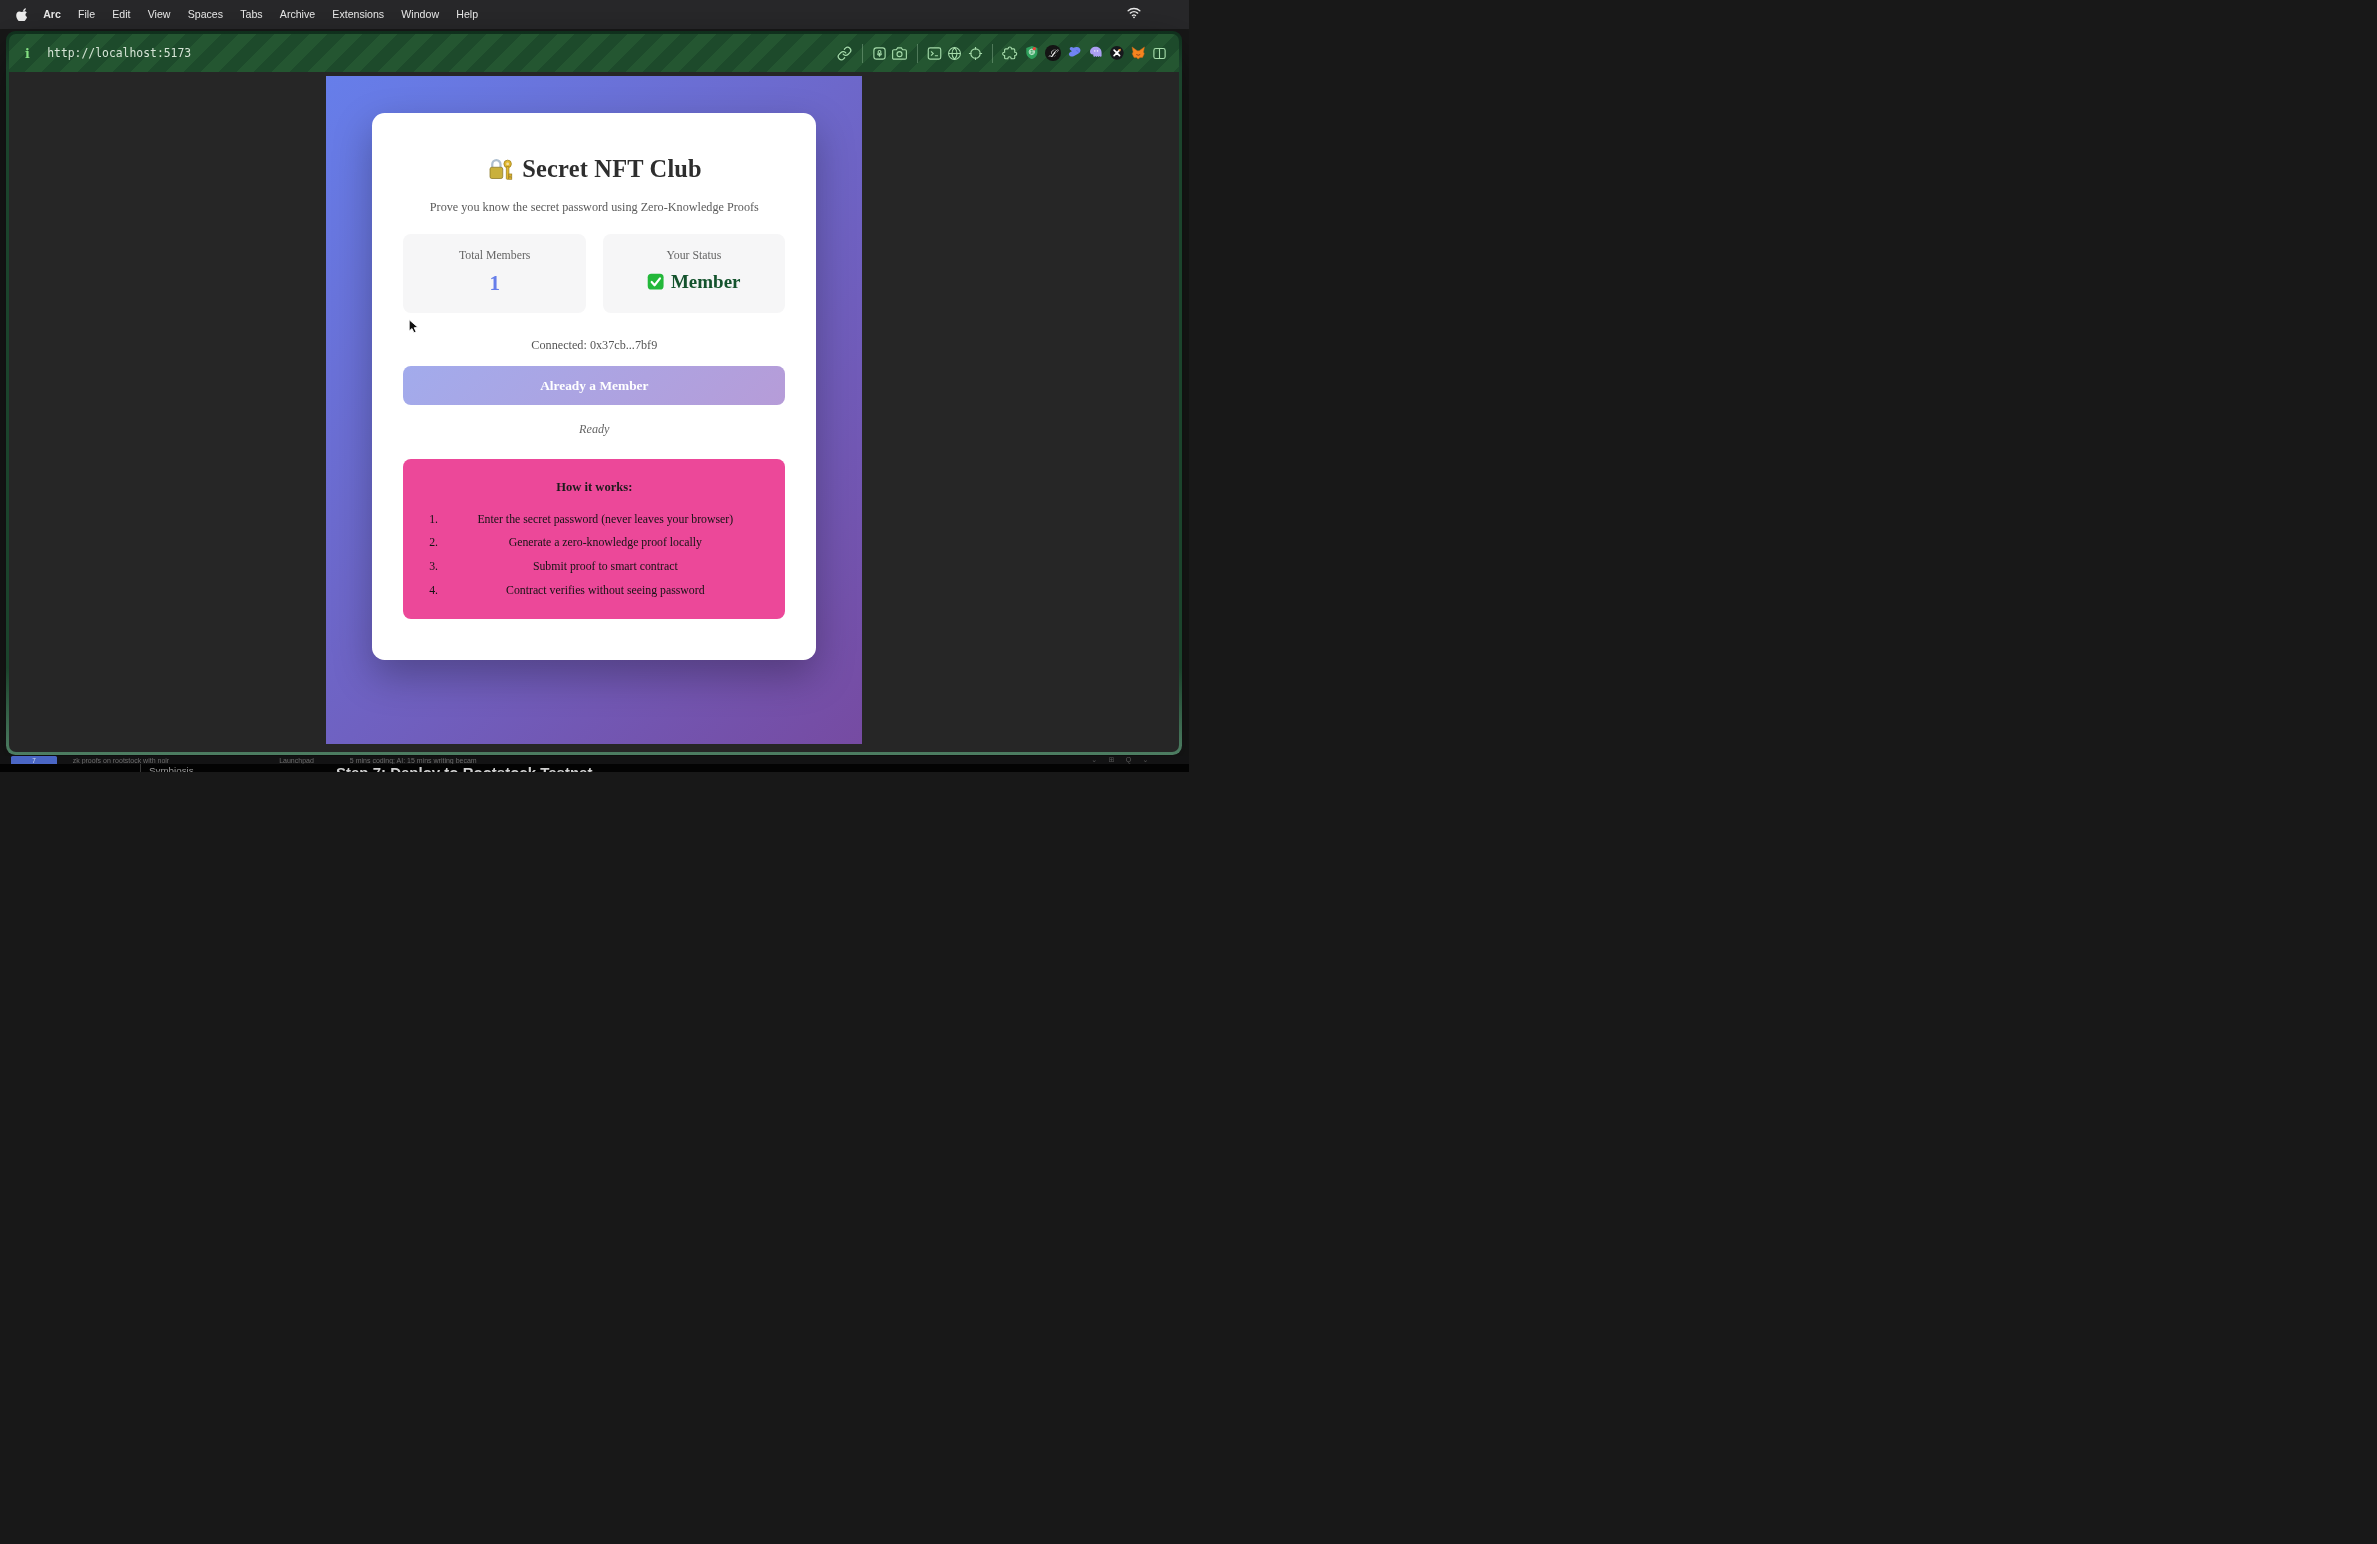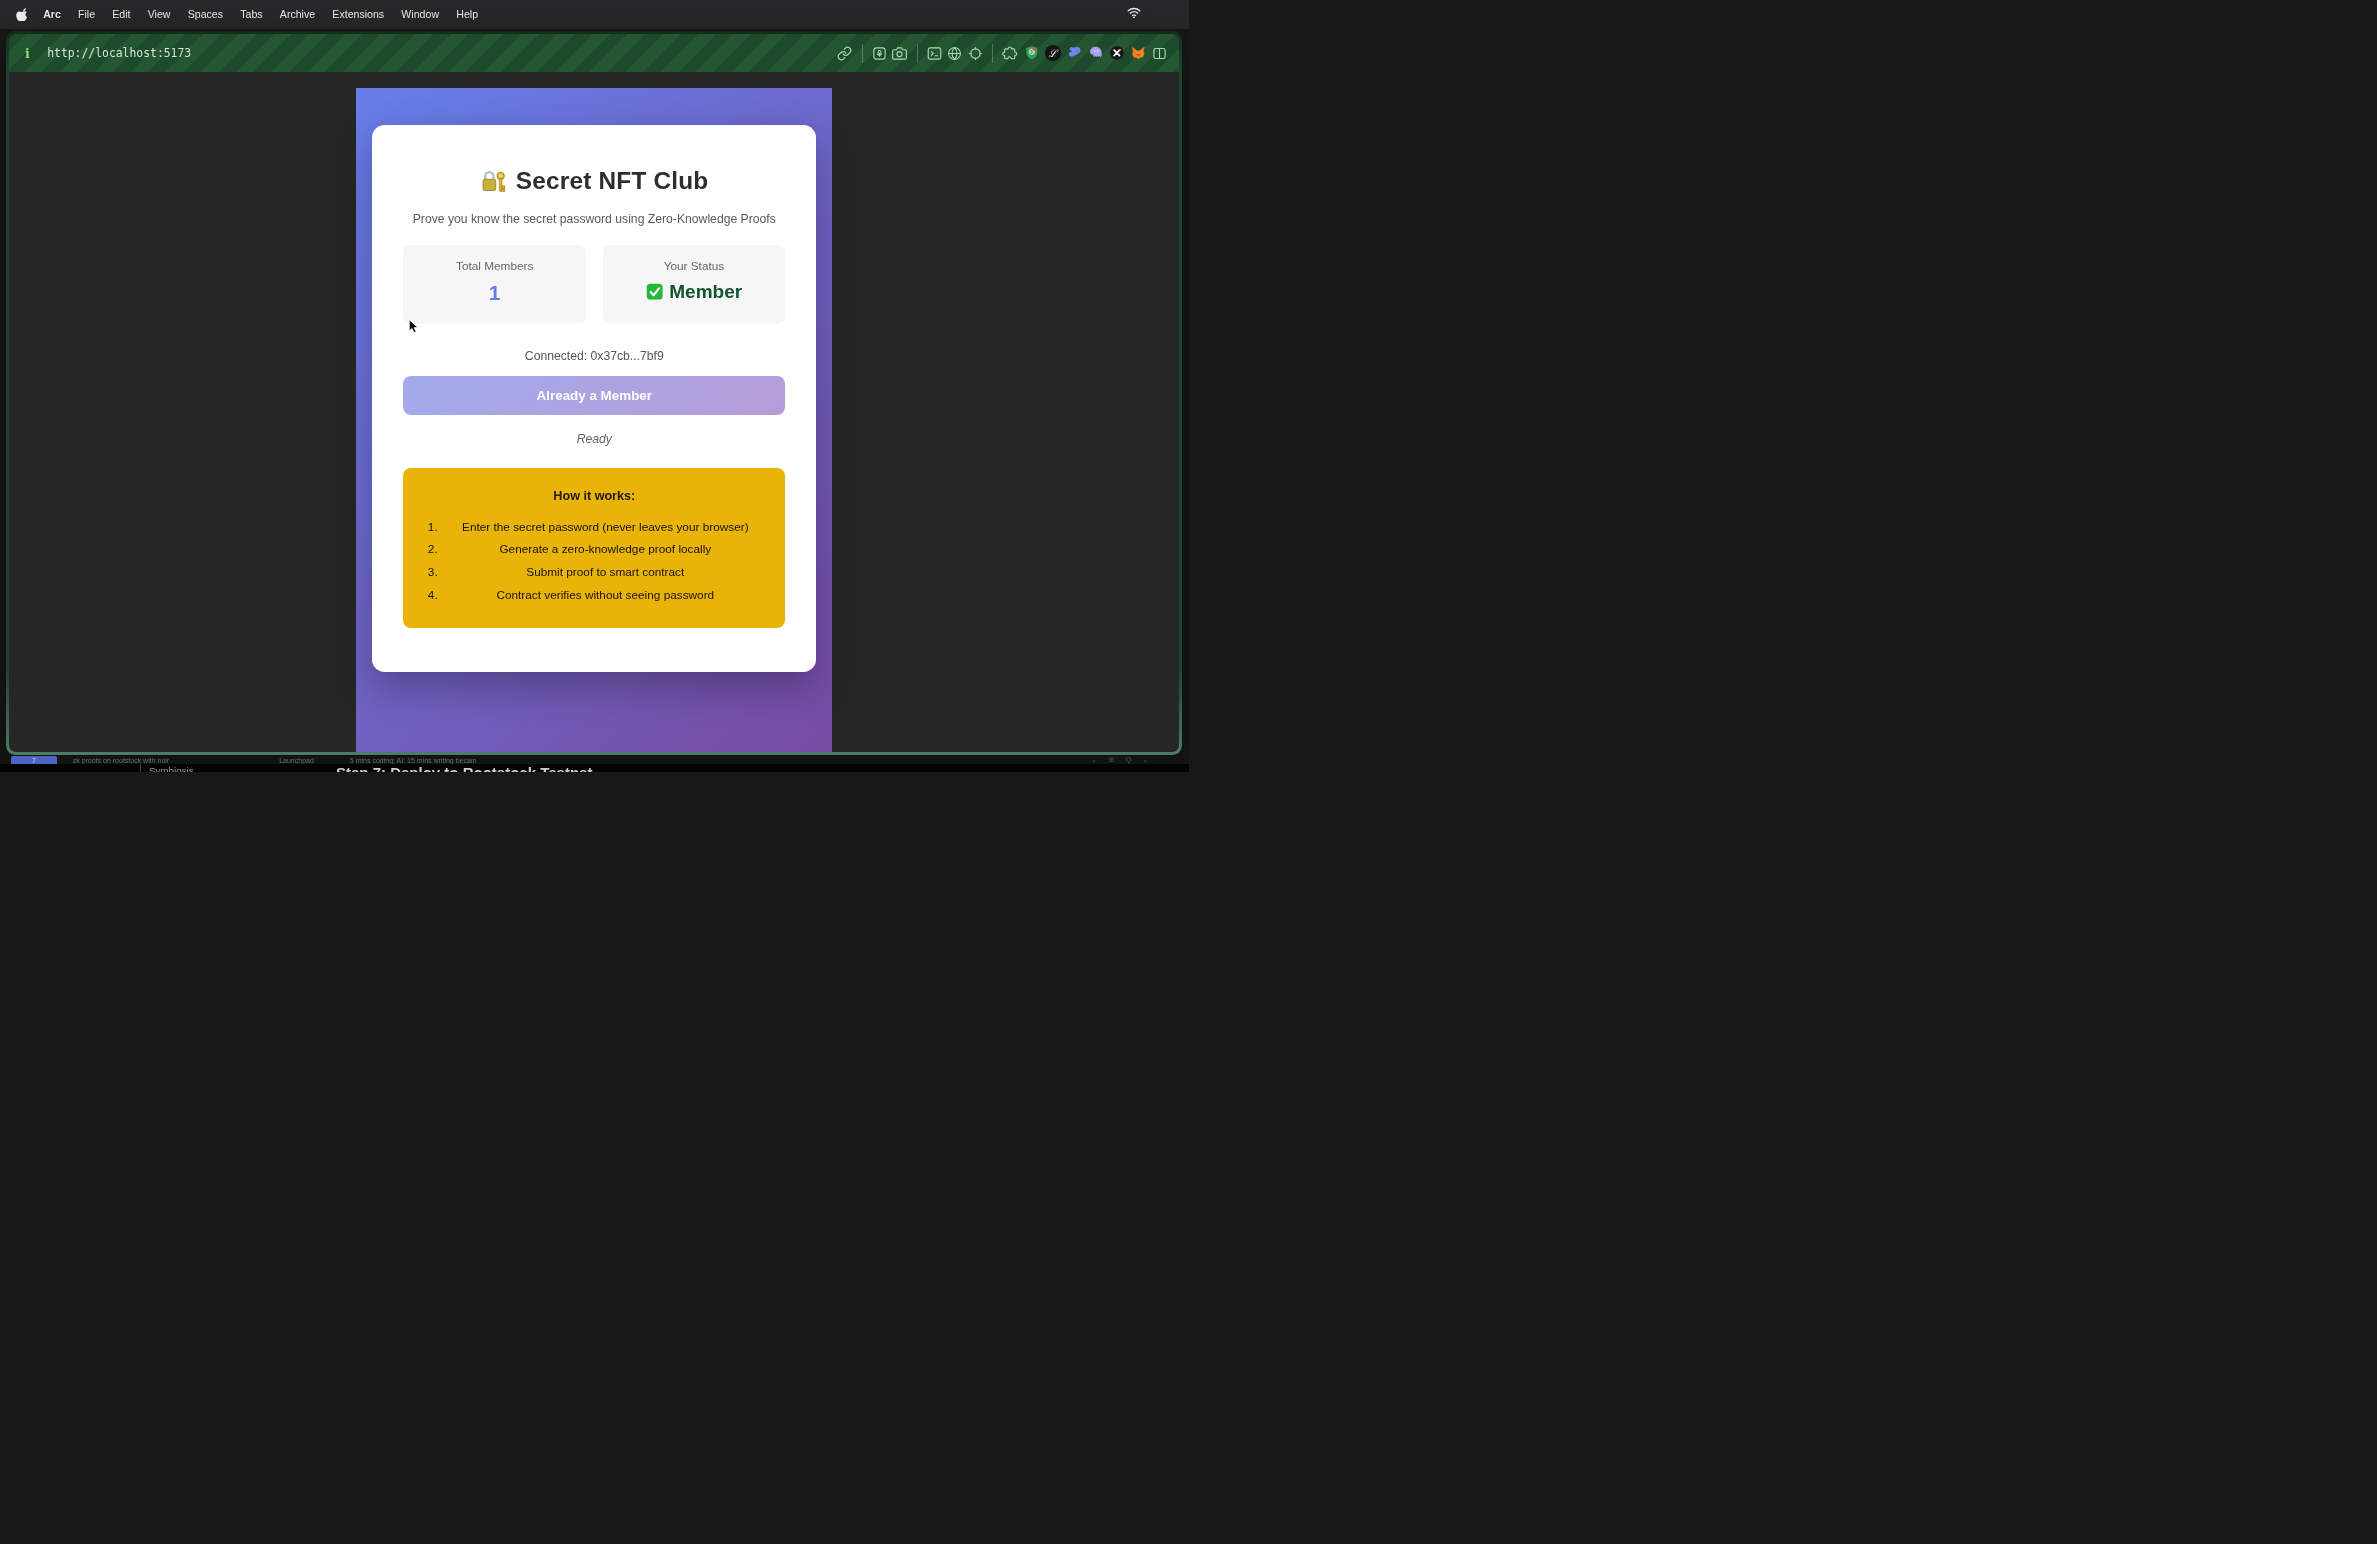--- a/index.html
+++ b/index.html
@@ -53,22 +53,23 @@
     color:#fff; display:flex; align-items:center; justify-content:center;
     font-family:"DejaVu Serif", serif; font-size:10.2px; font-style:italic;
   }
 
   
   .content {
     position:absolute; left:3.1px; right:3.1px; top:41px; bottom:3.1px;
     border-radius:0 0 7px 7px; background:#262626; overflow:hidden;
   }
   .page-bg {
-    width:476px; height:668px; margin:16px auto;
+    width:536px; height:668px; margin:4px auto;
     background:linear-gradient(135deg,#667eea 0%,#764ba2 100%);
+    font-family:Liberation Serif, serif;
   }
   .card {
     position:relative; top:37px; margin:0 auto; width:444px; height:547px;
     background:#ffffff; border-radius:12.6px; padding:31px;
     box-shadow:0 15.7px 39px rgba(0,0,0,.28); text-align:center;
   }
   .card h1 {
     margin-top:11px; font-size:24.4px; color:#2e2e2e; letter-spacing:0.2px;
     display:flex; align-items:center; justify-content:center; gap:8.6px;
   }
@@ -80,21 +81,21 @@
   .member-row { margin-top:7.9px; display:flex; align-items:center; justify-content:center; gap:6.3px; }
   .member-text { color:#14532d; font-weight:700; font-size:19px; }
   .connected { margin-top:24.4px; color:#555; font-size:12.2px; }
   .primary-btn {
     margin-top:13.4px; width:100%; height:39px; border:none; border-radius:7.9px;
     background:linear-gradient(135deg,#a2abec 0%,#b69cd8 100%);
     color:#fff; font-weight:700; font-size:13.4px; font-family:inherit; cursor:pointer;
   }
   .ready { margin-top:17.3px; font-style:italic; color:#666; font-size:12.2px; }
   .how-box {
-    margin-top:22px; background:#eab308; border-radius:7.9px;
+    margin-top:22px; background:#ec4899; border-radius:7.9px;
     height:160px; padding:21px 15.7px 0;
   }
   .how-title { font-weight:700; font-size:12.6px; color:#1c1c1c; }
   ol.steps { margin-top:16.5px; padding-left:22px; }
   ol.steps li { text-align:center; font-size:11.8px; color:#141414; margin-bottom:8.6px; }
 
   .cursor { position:absolute; left:408px; top:319px; z-index:50; }
 
   
   .strip1 {

